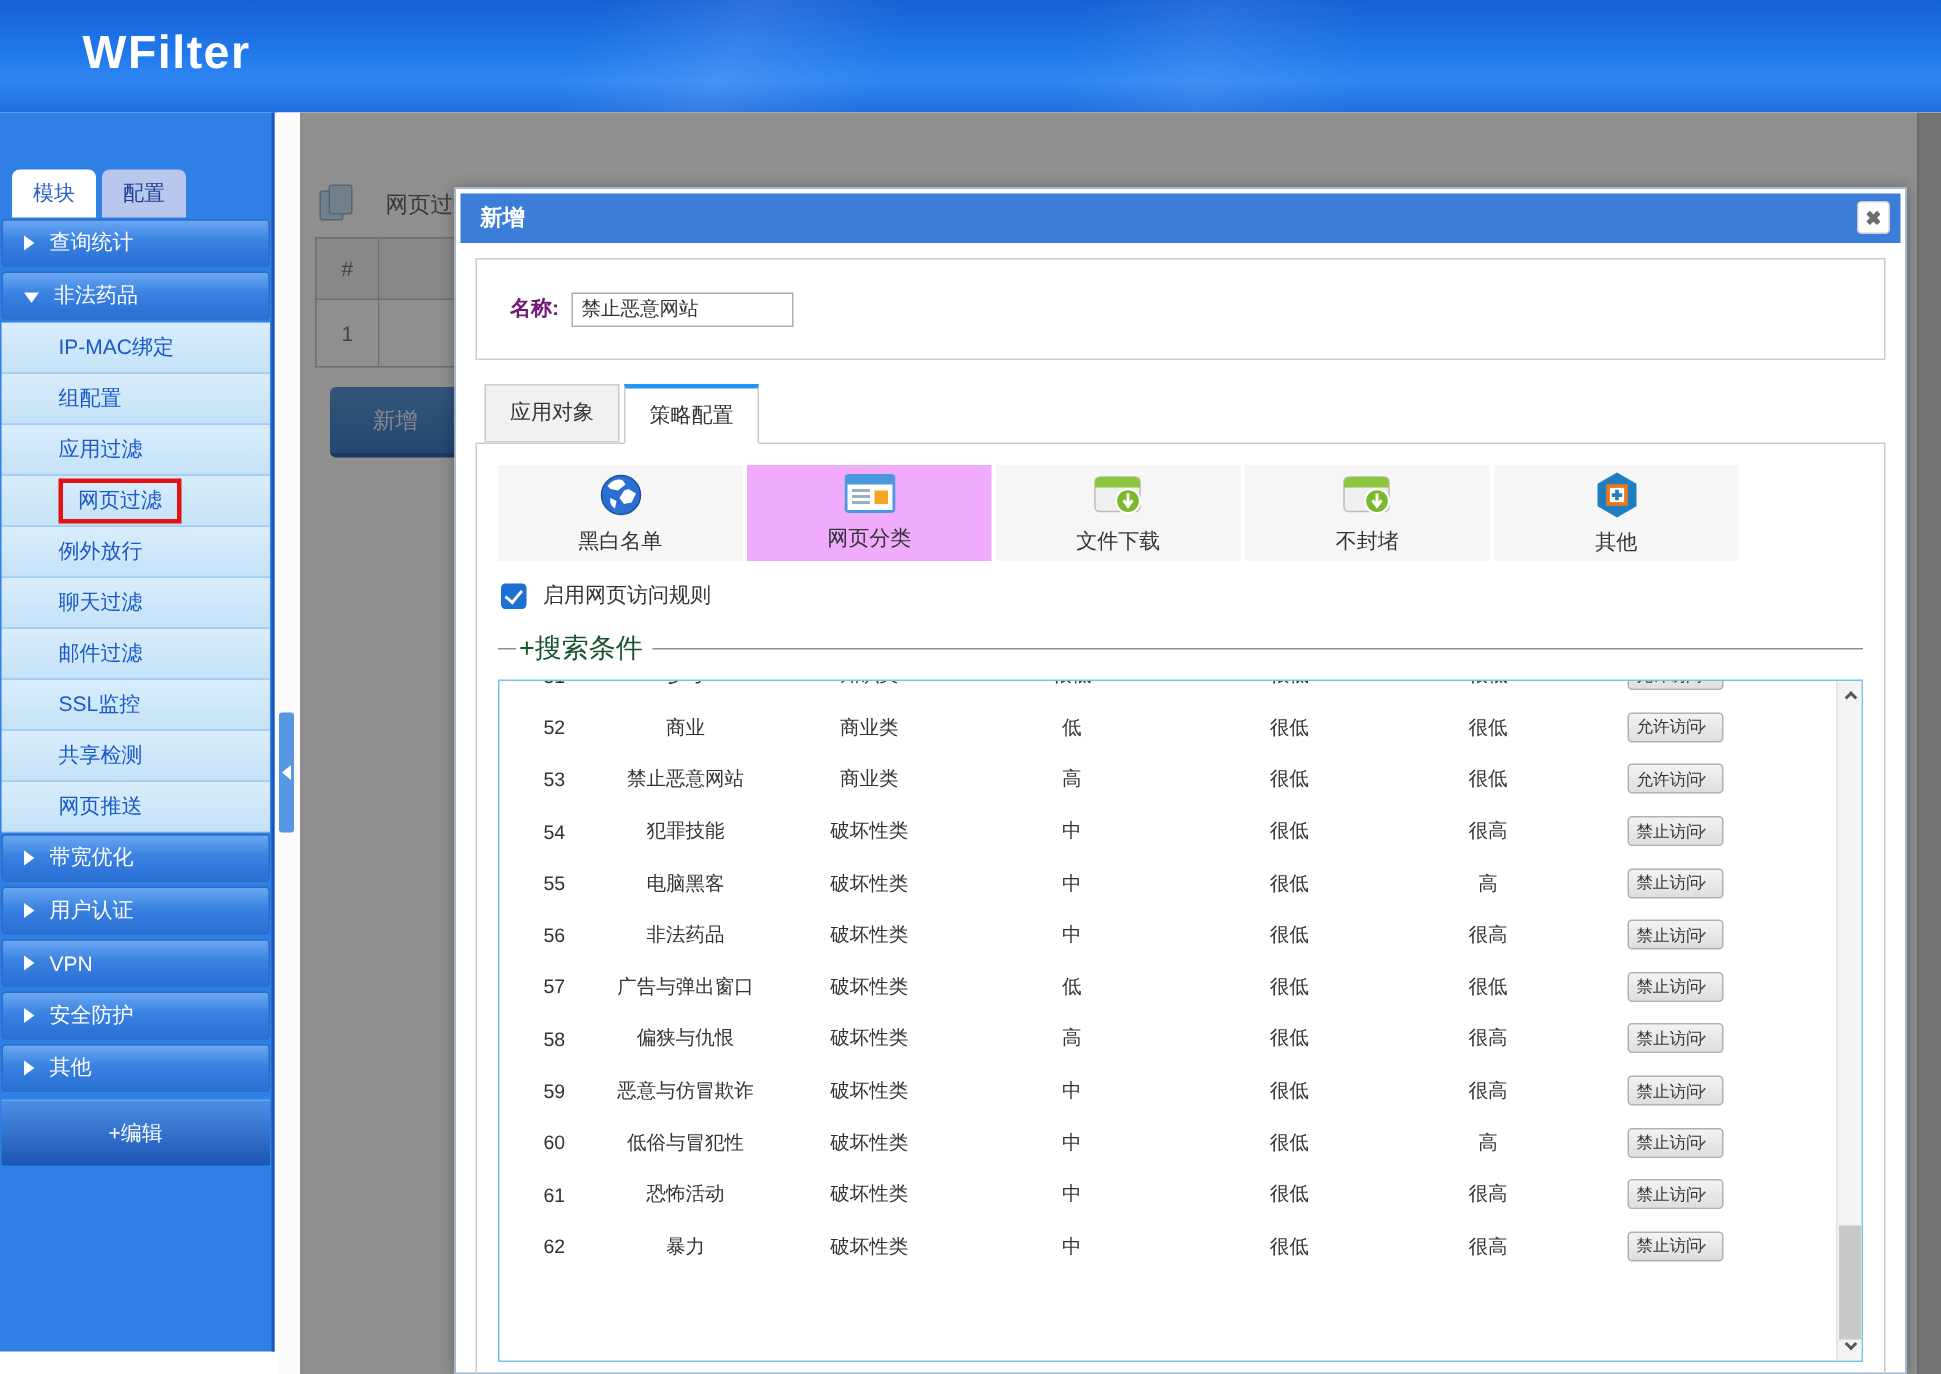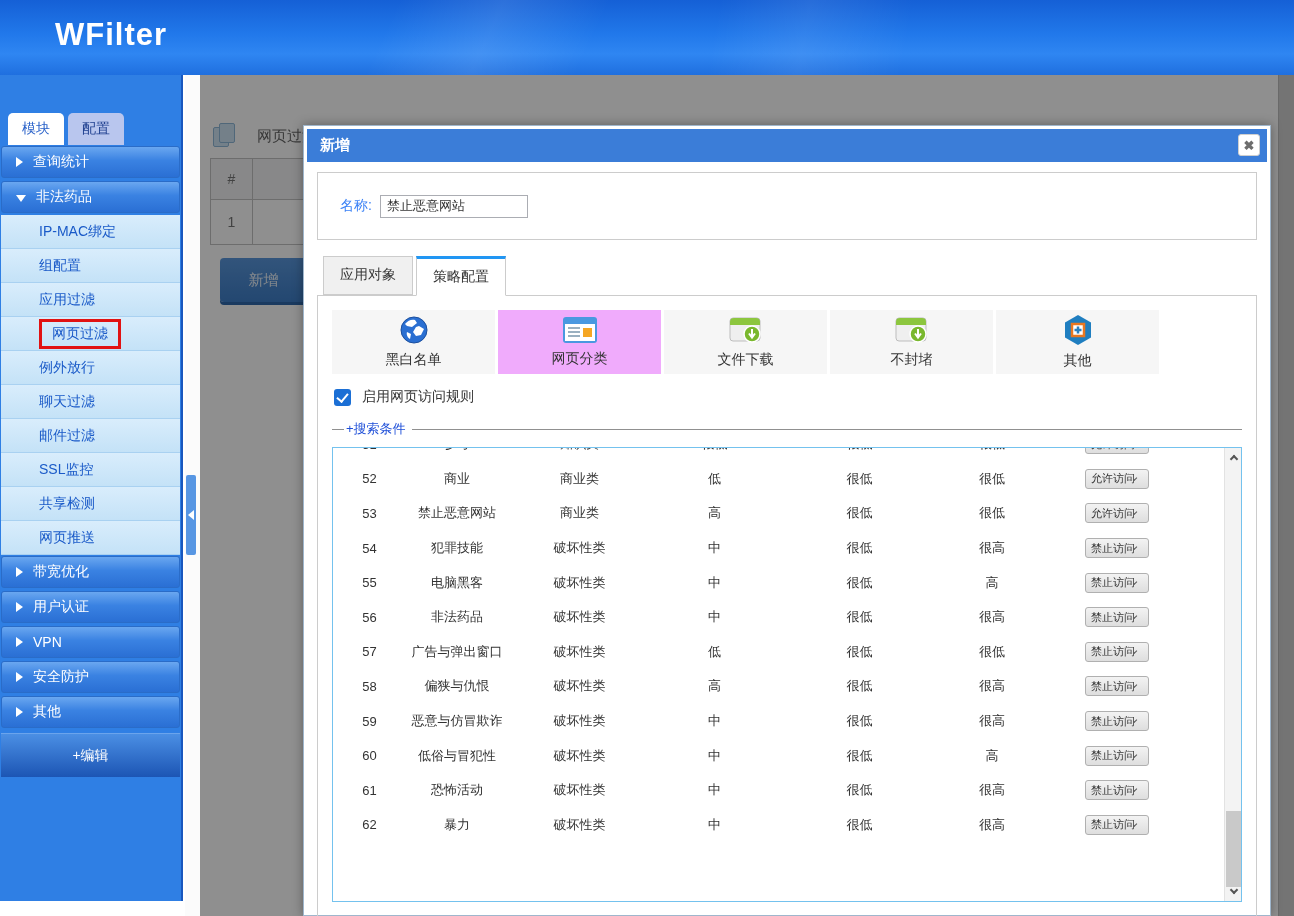--- a/index.html
+++ b/index.html
@@ -60,21 +60,21 @@
   .overlay{position:absolute;left:200px;top:75px;width:1094px;height:841px;background:rgba(0,0,0,0.44);z-index:10;}
 
   
   .modal{position:absolute;left:303px;top:125px;width:968px;height:791px;background:#fff;z-index:20;
     border:1px solid #9fb6cc;box-shadow:0 0 10px rgba(0,0,0,.35);padding:3px;}
   .modal-header{height:33px;background:#3b7dd8;display:flex;align-items:center;position:relative;}
   .modal-title{color:#fff;font-size:15px;font-weight:bold;margin-left:13px;}
   .modal-close{position:absolute;right:7px;top:5px;width:22px;height:22px;background:#fff;border:1px solid #cfcfcf;border-radius:3px;
     display:flex;align-items:center;justify-content:center;color:#6d6d6d;font-size:13px;font-weight:bold;cursor:pointer;}
   .name-box{margin:10px 10px 0 10px;border:1px solid #ccc;height:68px;display:flex;align-items:center;padding-left:22px;}
-  .name-label{font-size:14px;color:#3b82f6;margin-right:8px;}
+  .name-label{font-size:14px;color:#701a75;margin-right:8px;font-weight:bold;}
   .name-input{width:148px;height:23px;border:1px solid #abadb3;font-size:13px;color:#333;padding:0 6px;font-family:"Liberation Sans",sans-serif;}
   .dlg-tabs{display:flex;margin:16px 10px 0 10px;position:relative;z-index:2;}
   .dlg-tab{font-size:14px;color:#333;padding:9px 16px;cursor:pointer;}
   .dlg-tab.inactive{background:#f0f0f0;border:1px solid #ccc;margin-left:6px;margin-bottom:0;}
   .dlg-tab.active{background:#fff;border-left:1px solid #ccc;border-right:1px solid #ccc;border-top:3px solid #2196f3;
     border-bottom:1px solid #fff;margin-bottom:-1px;margin-left:3px;}
   .tab-content{margin:0 10px;border:1px solid #ccc;padding:14px;height:628px;}
 
   .icon-row{display:flex;gap:3px;}
   .tile{width:163px;height:64px;background:#f6f6f6;display:flex;flex-direction:column;align-items:center;justify-content:center;cursor:pointer;}
@@ -82,21 +82,21 @@
   .tile .lbl{font-size:14px;color:#333;margin-top:2px;}
 
   .cb-row{display:flex;align-items:center;margin-top:14px;}
   .cb{width:17px;height:17px;background:#1b6fd5;border-radius:3px;position:relative;margin-left:2px;cursor:pointer;}
   .cb::after{content:"";position:absolute;left:5px;top:2px;width:5px;height:9px;border:solid #fff;border-width:0 2px 2px 0;transform:rotate(40deg);}
   .cb-label{font-size:14px;color:#333;margin-left:11px;}
 
   .search-divider{display:flex;align-items:center;margin-top:14px;}
   .search-divider .dash{width:12px;height:1px;background:#909090;}
   .search-divider .line{flex:1;height:1px;background:#909090;margin-left:4px;}
-  .search-divider .txt{font-size:13px;color:#1d4ed8;margin:0 2px 0 2px;cursor:pointer;}
+  .search-divider .txt{font-size:18px;color:#14532d;margin:0 2px 0 2px;cursor:pointer;}
 
   .cat-table-wrap{margin-top:9px;border:1px solid #74c2ee;height:455px;position:relative;overflow:hidden;}
   .rows-viewport{position:absolute;left:0;top:0;right:17px;bottom:0;overflow:hidden;}
   .rows-inner{margin-top:-21px;}
   .t-row{height:34.6px;display:grid;grid-template-columns:45px 130px 115px 155px 135px 130px 1fr;align-items:center;padding-left:14px;}
   .t-cell{font-size:13px;color:#333;text-align:center;}
   .sel-cell{display:flex;}
   .sel{margin-left:28px;width:64px;height:20px;background:linear-gradient(#f3f3f3,#dedede);border:1px solid #b0b0b0;border-radius:3px;
     display:flex;align-items:center;justify-content:space-between;padding:0 20px 0 5px;cursor:pointer;}
   .sel span.val{font-size:11px;color:#333;white-space:nowrap;}

